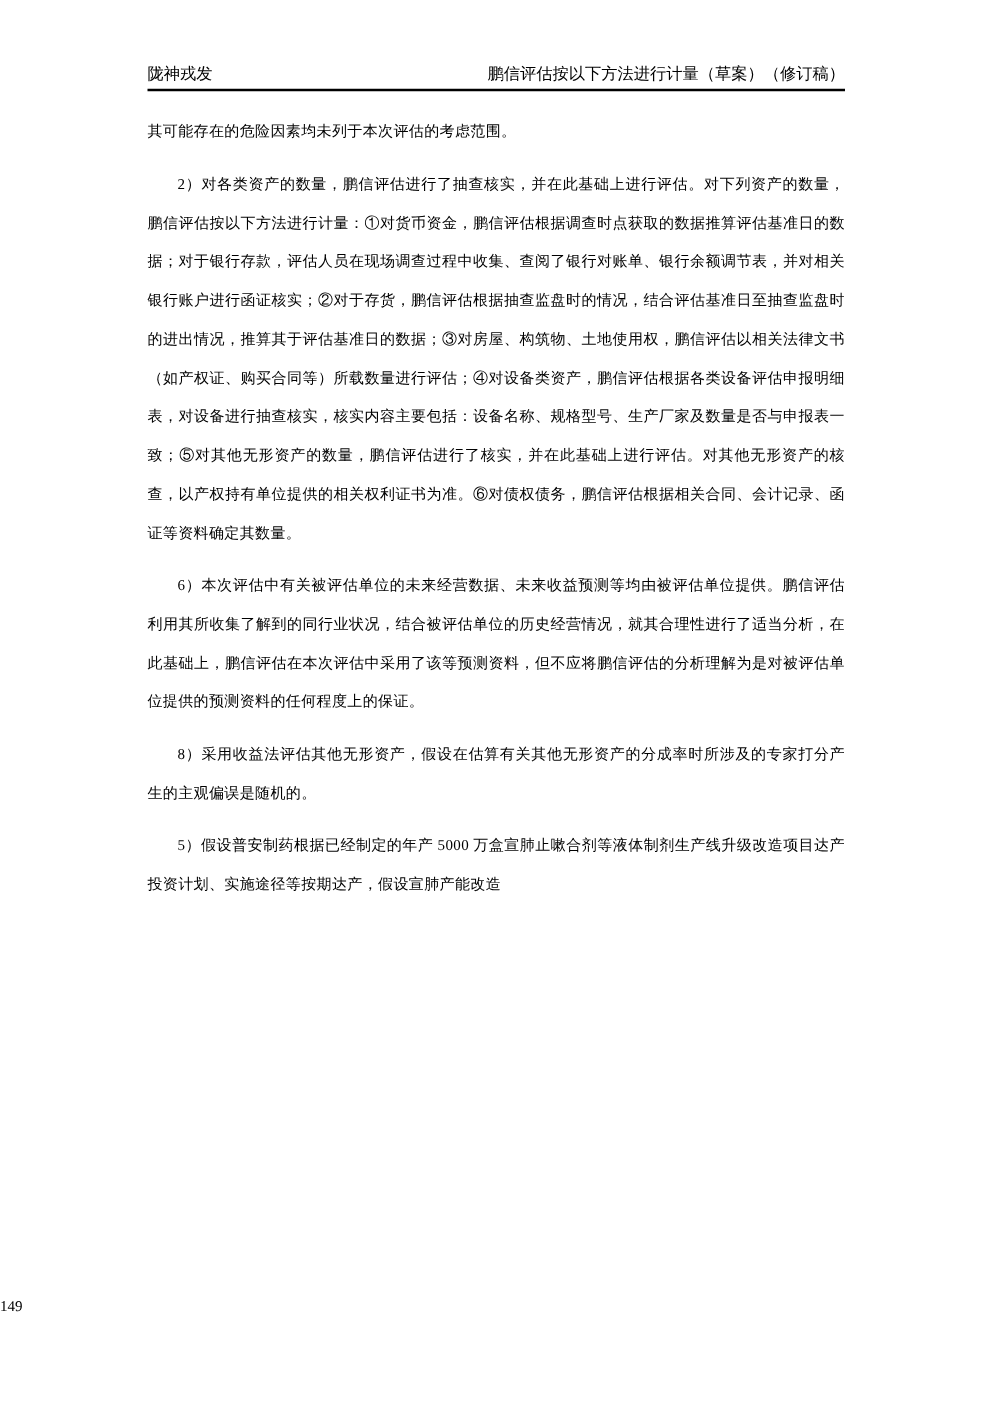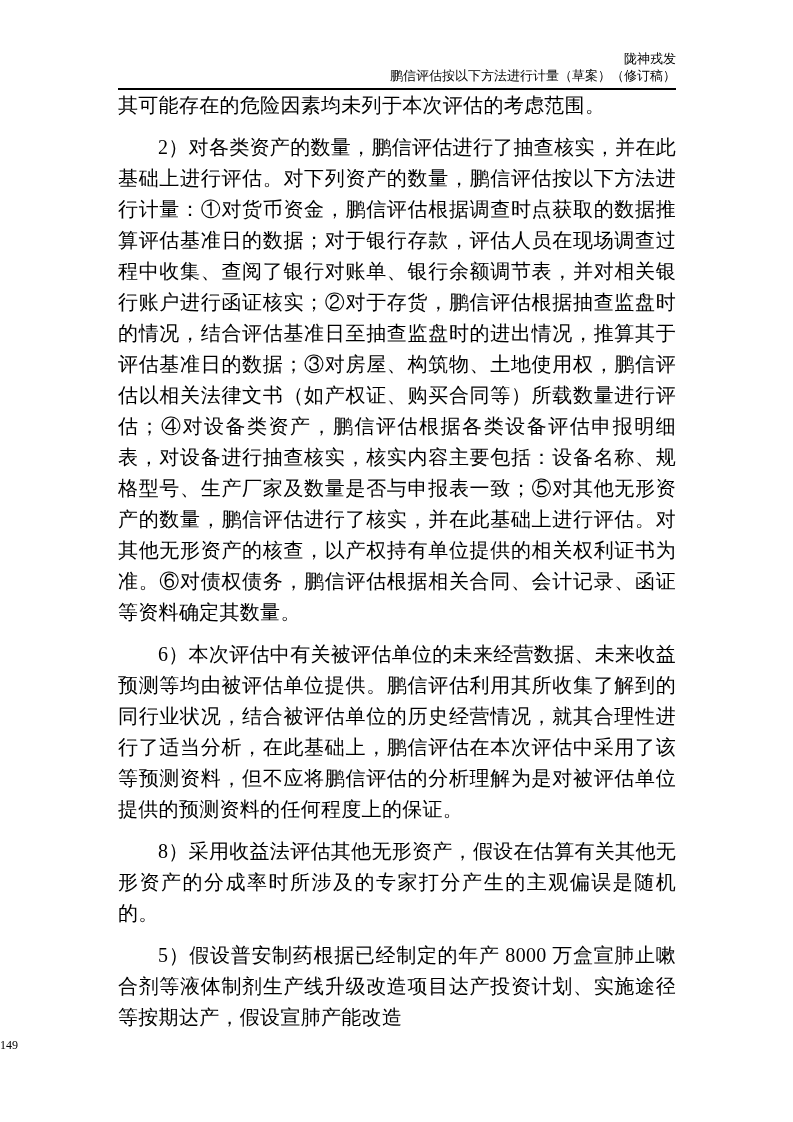--- a/index.html
+++ b/index.html
@@ -22,31 +22,30 @@
     width: 558px;
     top: 50px;
     display: flex;
     justify-content: space-between;
     align-items: flex-end;
     border-bottom: 2px solid #000000;
     padding-bottom: 4px;
     font-size: 13px;
     line-height: 17px;
     white-space: nowrap;
-    flex-direction: column;
   }
   .doc-body {
     position: absolute;
     left: 118px;
     width: 558px;
     top: 90px;
   }
   .doc-body p {
     margin: 0 0 11px 0;
-    font-size: 20px;
+    font-size: 12px;
     line-height: 31px;
     text-align: justify;
     text-justify: inter-ideograph;
     text-indent: 2em;
     letter-spacing: 0.3px;
   }
   .doc-body p.no-indent {
     text-indent: 0;
   }
   .footer {
@@ -67,20 +66,20 @@
   <div class="header">
     <span>陇神戎发</span>
     <span>鹏信评估按以下方法进行计量（草案）（修订稿）</span>
   </div>
 
   <div class="doc-body">
     <p class="no-indent">其可能存在的危险因素均未列于本次评估的考虑范围。</p>
     <p>2）对各类资产的数量，鹏信评估进行了抽查核实，并在此基础上进行评估。对下列资产的数量，鹏信评估按以下方法进行计量：①对货币资金，鹏信评估根据调查时点获取的数据推算评估基准日的数据；对于银行存款，评估人员在现场调查过程中收集、查阅了银行对账单、银行余额调节表，并对相关银行账户进行函证核实；②对于存货，鹏信评估根据抽查监盘时的情况，结合评估基准日至抽查监盘时的进出情况，推算其于评估基准日的数据；③对房屋、构筑物、土地使用权，鹏信评估以相关法律文书（如产权证、购买合同等）所载数量进行评估；④对设备类资产，鹏信评估根据各类设备评估申报明细表，对设备进行抽查核实，核实内容主要包括：设备名称、规格型号、生产厂家及数量是否与申报表一致；⑤对其他无形资产的数量，鹏信评估进行了核实，并在此基础上进行评估。对其他无形资产的核查，以产权持有单位提供的相关权利证书为准。⑥对债权债务，鹏信评估根据相关合同、会计记录、函证等资料确定其数量。</p>
     <p>6）本次评估中有关被评估单位的未来经营数据、未来收益预测等均由被评估单位提供。鹏信评估利用其所收集了解到的同行业状况，结合被评估单位的历史经营情况，就其合理性进行了适当分析，在此基础上，鹏信评估在本次评估中采用了该等预测资料，但不应将鹏信评估的分析理解为是对被评估单位提供的预测资料的任何程度上的保证。</p>
     <p>8）采用收益法评估其他无形资产，假设在估算有关其他无形资产的分成率时所涉及的专家打分产生的主观偏误是随机的。</p>
-    <p>5）假设普安制药根据已经制定的年产 8000 万盒宣肺止嗽合剂等液体制剂生产线升级改造项目达产投资计划、实施途径等按期达产，假设宣肺产能改造</p>
+    <p>5）假设普安制药根据已经制定的年产 5000 万盒宣肺止嗽合剂等液体制剂生产线升级改造项目达产投资计划、实施途径等按期达产，假设宣肺产能改造</p>
   </div>
 
   <div class="footer">
     <span>149</span>
   </div>
 
 </div>
 
 </body></html>

